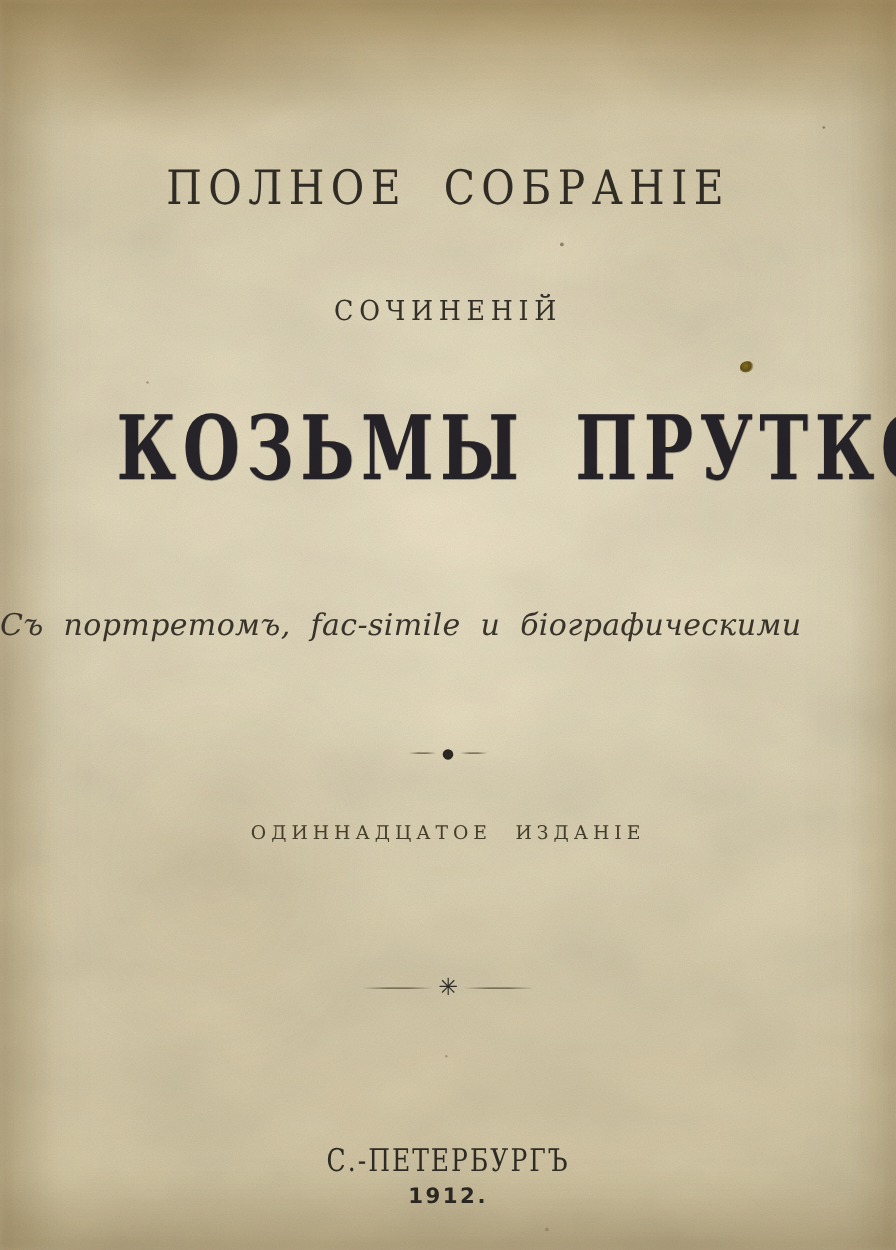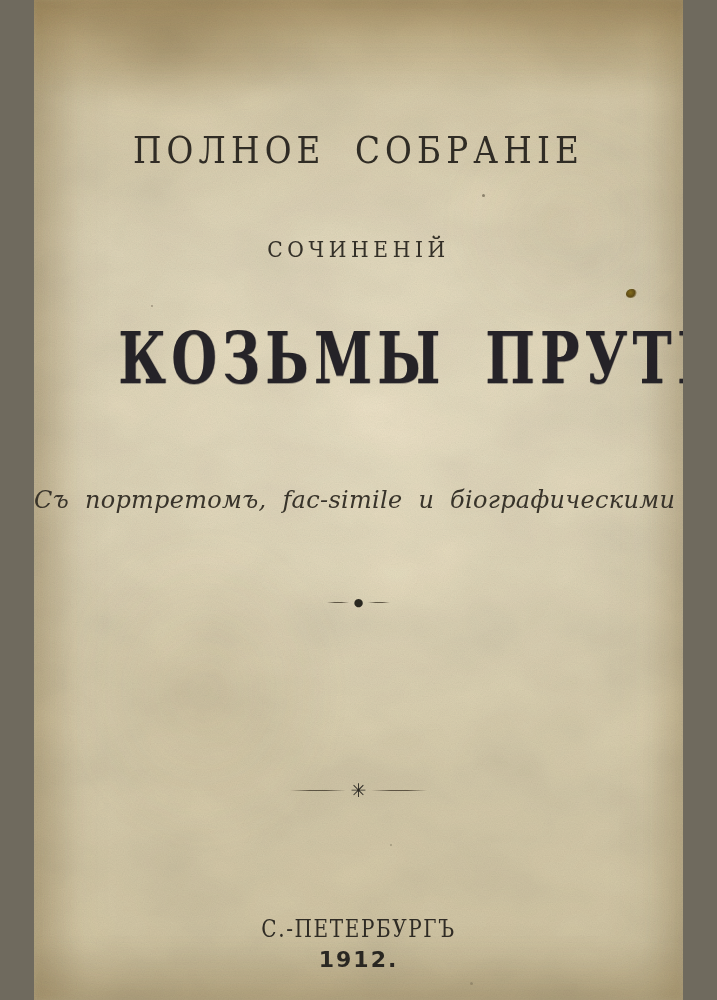--- a/index.html
+++ b/index.html
@@ -1,19 +1,19 @@
 <!DOCTYPE html>
 <html><head>
 <meta charset="utf-8">
 <style>
   html, body { margin:0; padding:0; }
   body { background:#6f6a5e; font-family:"DejaVu Serif", serif; }
 
   .page {
-    position:relative; width:649px; height:1000px; margin:0 auto; overflow:hidden;
+    position:relative; width:717px; height:1000px; margin:0 auto; overflow:hidden;
     background-color:#d9d2ba;
     background-image:
       radial-gradient(90% 55% at 52% 40%, rgba(246,241,223,0.55) 0%, rgba(246,241,223,0) 62%),
       linear-gradient(180deg, #c1b18c 0%, #cfc4a4 4%, #d7cfb5 10%, #dbd5bf 25%, #dcd6c0 50%, #d8d1b8 75%, #d3cbb0 92%, #cec6aa 100%);
     box-shadow: inset 0 0 70px rgba(110,90,50,0.25), inset 0 0 10px rgba(100,82,48,0.18);
   }
 
   .layer { position:absolute; pointer-events:none; }
   .tex { position:absolute; left:0; top:0; mix-blend-mode:multiply; pointer-events:none; }
 
@@ -78,21 +78,21 @@
   .rule.short { width:22px; }
   .rule.long  { width:56px; }
   .glyph { font-family:"DejaVu Sans", sans-serif; line-height:1; color:#2b2923; }
   .glyph.dot { font-size:11px; }
   .glyph.ast { font-size:19px; color:#2f2d28; }
 
   .imprint-city {
     top:914px; font-size:25px; letter-spacing:2px; color:#302d27; transform:scaleX(0.8); }
   .imprint-year {
     top:947px; font-family:"DejaVu Sans", sans-serif; font-weight:bold;
-    font-size:22px; letter-spacing:2px; color:#2b2925; }
+    font-size:17px; letter-spacing:2px; color:#2b2925; }
 </style>
 </head>
 <body>
 
 <div class="page">
 
   <div class="layer band-top"></div>
   <div class="layer band-left"></div>
   <div class="layer band-right"></div>
   <div class="layer band-bottom"></div>
@@ -116,20 +116,21 @@
   <div class="subtitle-block">
     <div>Съ портретомъ, fac-simile и біографическими</div>
   </div>
 
   <div class="orn orn-dot">
     <span class="rule short"></span>
     <span class="glyph dot">●</span>
     <span class="rule short"></span>
   </div>
 
+  <div class="textline edition-line">ОДИННАДЦАТОЕ ИЗДАНІЕ</div>
 
   <div class="orn orn-ast">
     <span class="rule long"></span>
     <span class="glyph ast">✳</span>
     <span class="rule long"></span>
   </div>
 
   <div class="textline imprint-city">С.-ПЕТЕРБУРГЪ</div>
 
   <div class="textline imprint-year">1912.</div>

